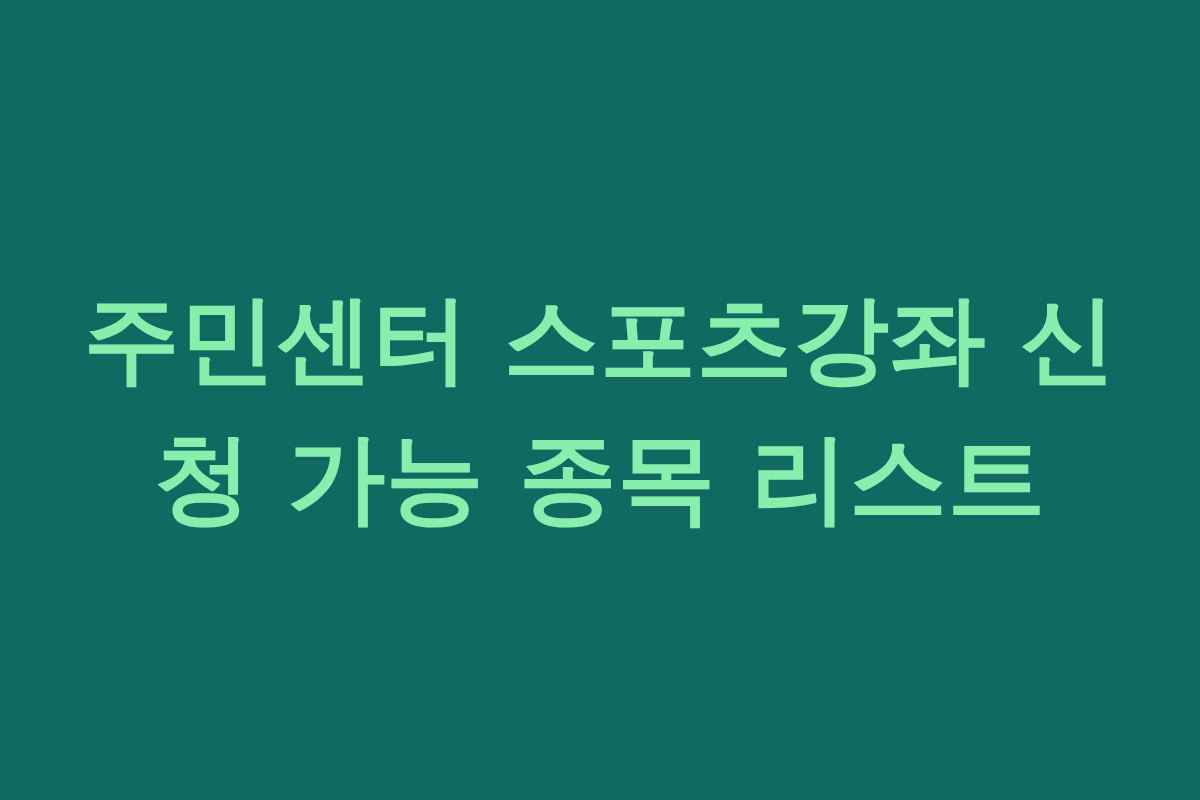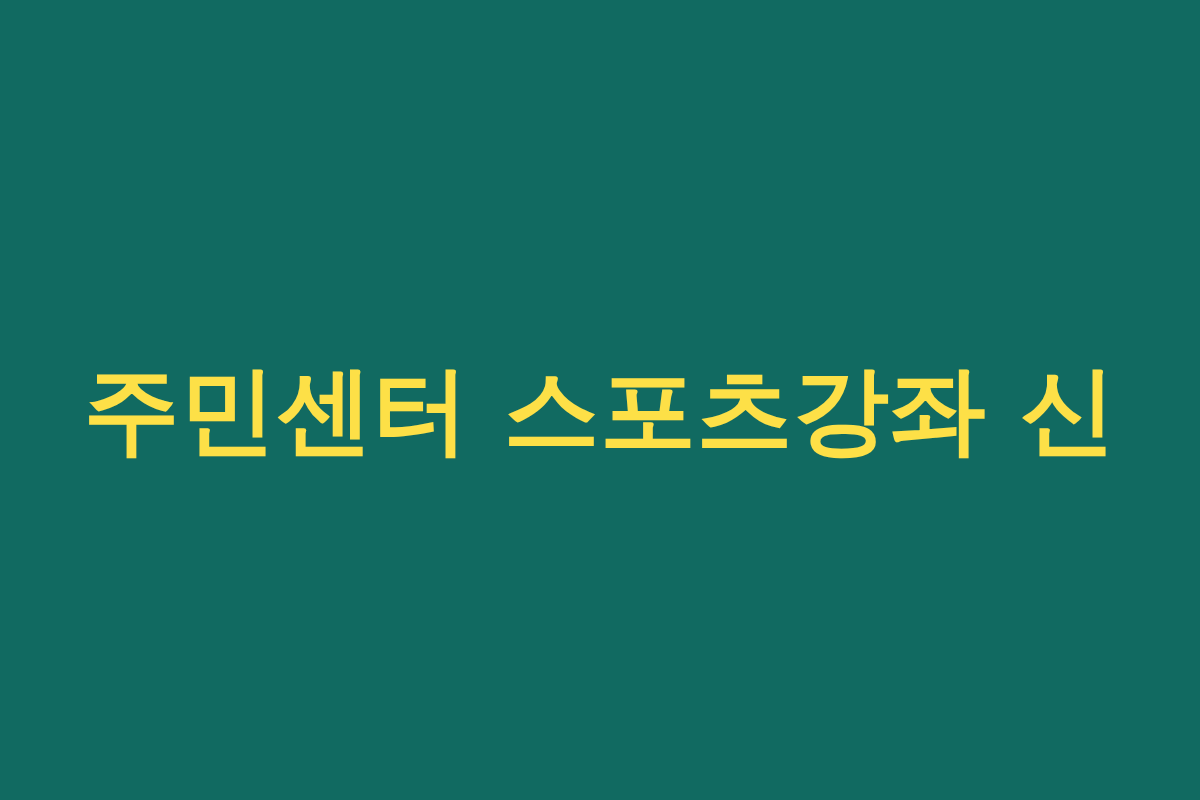--- a/index.html
+++ b/index.html
@@ -52,17 +52,18 @@
 
   #headline .line-2 {
     font-size: 98px;
   }
 </style>
 </head>
 <body>
 
 <div id="banner" style="background: rgb(17, 106, 97);">
 
-  <h1 id="headline" style="color: #fde047;">
+  <h1 id="headline" style="color: #86efac;">
     <span class="line line-1">주민센터 스포츠강좌 신</span>
+    <span class="line line-2">청 가능 종목 리스트</span>
   </h1>
 
 </div>
 
 </body></html>

